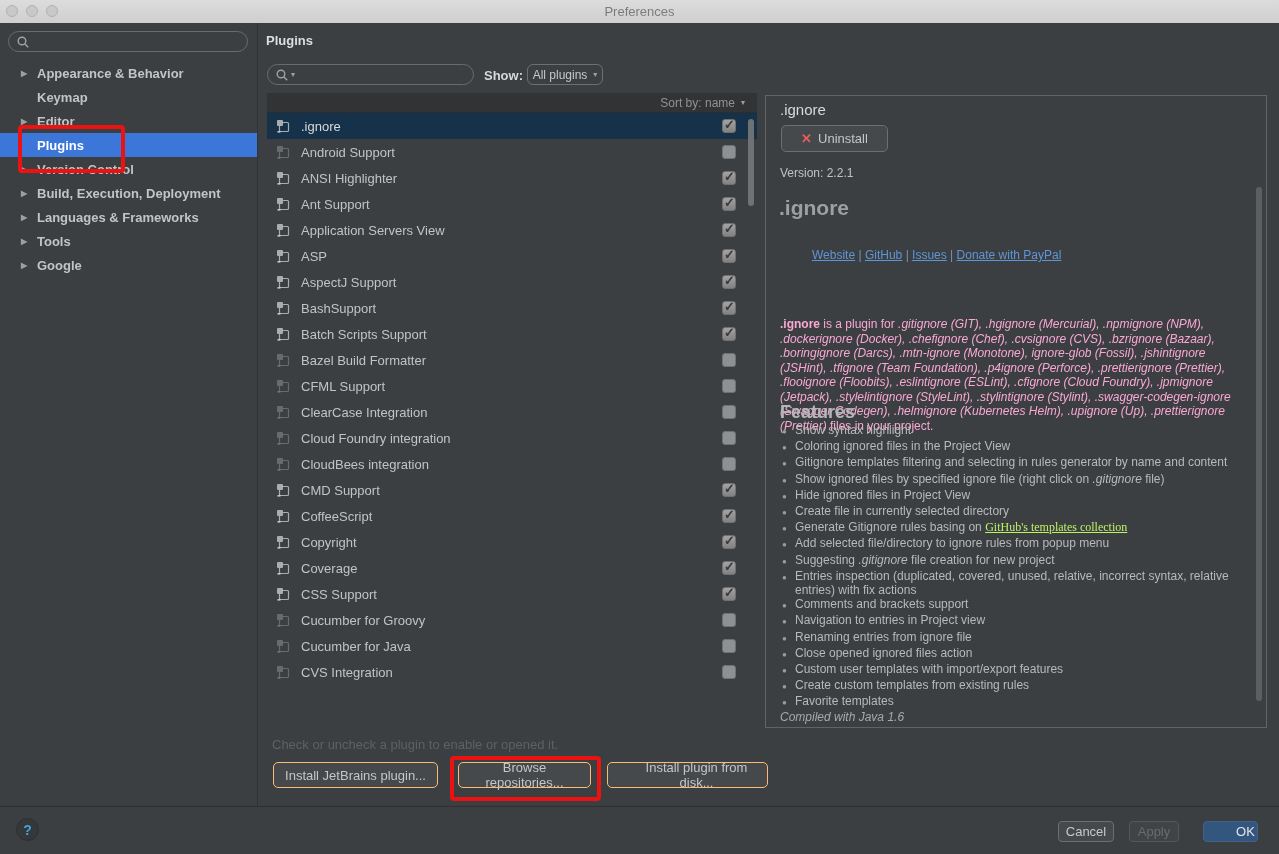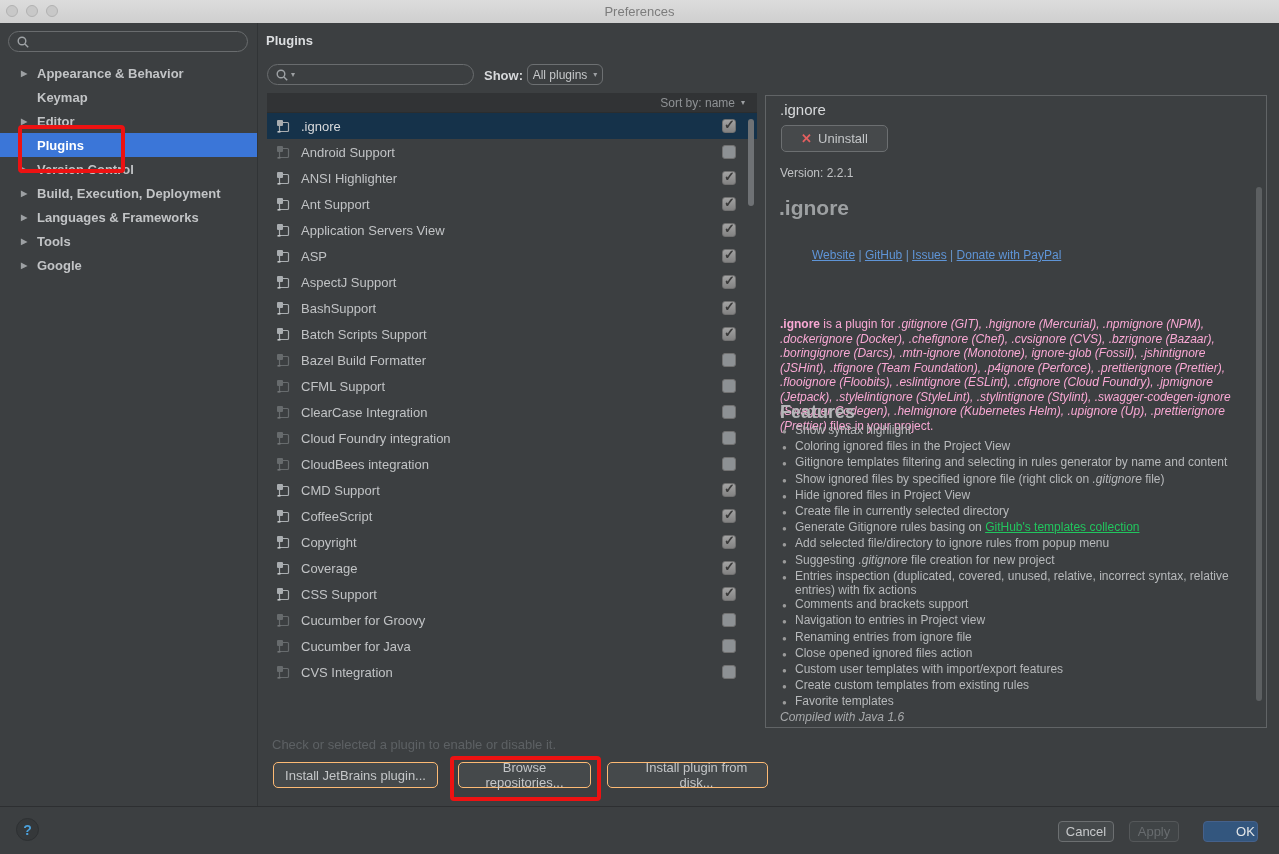--- a/index.html
+++ b/index.html
@@ -59,21 +59,21 @@
   .big-heading{position:absolute;left:13px;top:100px;font-size:21px;font-weight:bold;color:#9da0a2;}
   .links{position:absolute;left:14px;top:152px;font-size:12px;color:#6a96c9;margin-left:32px;}
   .links a{color:#5f95d7;text-decoration:underline;cursor:pointer;}
   .desc{position:absolute;left:14px;top:173px;width:462px;font-size:12px;line-height:14.5px;color:#f9a8d4;margin-top:48px;}
   .features-title{position:absolute;left:14px;top:306px;font-size:18px;font-weight:bold;color:#b4b6b8;}
   .features{position:absolute;left:16px;top:327px;width:466px;margin:0;padding:0;list-style:none;font-size:12px;line-height:14.2px;color:#b7b9bb;}
   .features li{display:flex;}
   .fbullet{width:13px;flex:none;font-size:8px;padding-top:2px;color:#9b9b9b;}
   .seg-italic{font-style:italic;}
   .seg-bold{font-weight:bold;}
-  .seg-link{color:#22c55e;text-decoration:underline;cursor:pointer;}
+  .seg-link{color:#bef264;text-decoration:underline;cursor:pointer;font-family:Liberation Serif, serif;}
   .compiled{position:absolute;left:14px;bottom:3px;font-size:12px;font-style:italic;color:#a7a9ab;}
   .details-scrollbar{position:absolute;right:4px;top:91px;width:6px;height:514px;border-radius:3px;background:#5c5f61;}
 
   
   .hsep{position:absolute;left:0;top:806px;width:100%;height:1px;background:#2d2f31;}
   .footer{position:absolute;left:0;top:807px;width:100%;height:47px;}
   .help-btn{position:absolute;left:16px;top:11px;width:23px;height:23px;border-radius:50%;background:#35383a;border:1px solid #2d3032;box-sizing:border-box;color:#4ba0da;font-size:14px;font-weight:bold;display:flex;align-items:center;justify-content:center;cursor:default;}
   .dlg-btn{position:absolute;top:14px;height:21px;border:1px solid #6c6f71;border-radius:4px;background:#45494b;color:#c6c8ca;font-size:13px;display:flex;align-items:center;justify-content:center;box-sizing:border-box;cursor:default;}
   .cancel-btn{left:1058px;width:56px;}
   .apply-btn{left:1129px;width:50px;border-color:#55585a;color:#686c6f;background:#404446;}
@@ -364,21 +364,21 @@
                 <rect x="2" y="2" width="6" height="6" rx="1" fill="#a9adb0"></rect>
                 <rect x="2.5" y="13" width="3" height="1.6" fill="#c6c9cb"></rect>
               </svg></span>
             <span class="plugin-name">CVS Integration</span>
             <span class="cbox unchecked"></span>
           </div>
         </div>
       <div class="list-scrollbar"></div>
     </div>
 
-    <div class="hint">Check or selected a plugin to enable or disable it.</div>
+    <div class="hint">Check or uncheck a plugin to enable or opened it.</div>
 
     <button class="action-btn btn-jetbrains">Install JetBrains plugin...</button>
     <button class="action-btn btn-browse">Browse repositories...</button>
     <button class="action-btn btn-disk">Install plugin from disk...</button>
 
     <div class="details">
       <div class="details-title">.ignore</div>
       <div class="uninstall-btn">
         <span class="uninstall-x">✕</span>
         <span>Uninstall</span>

